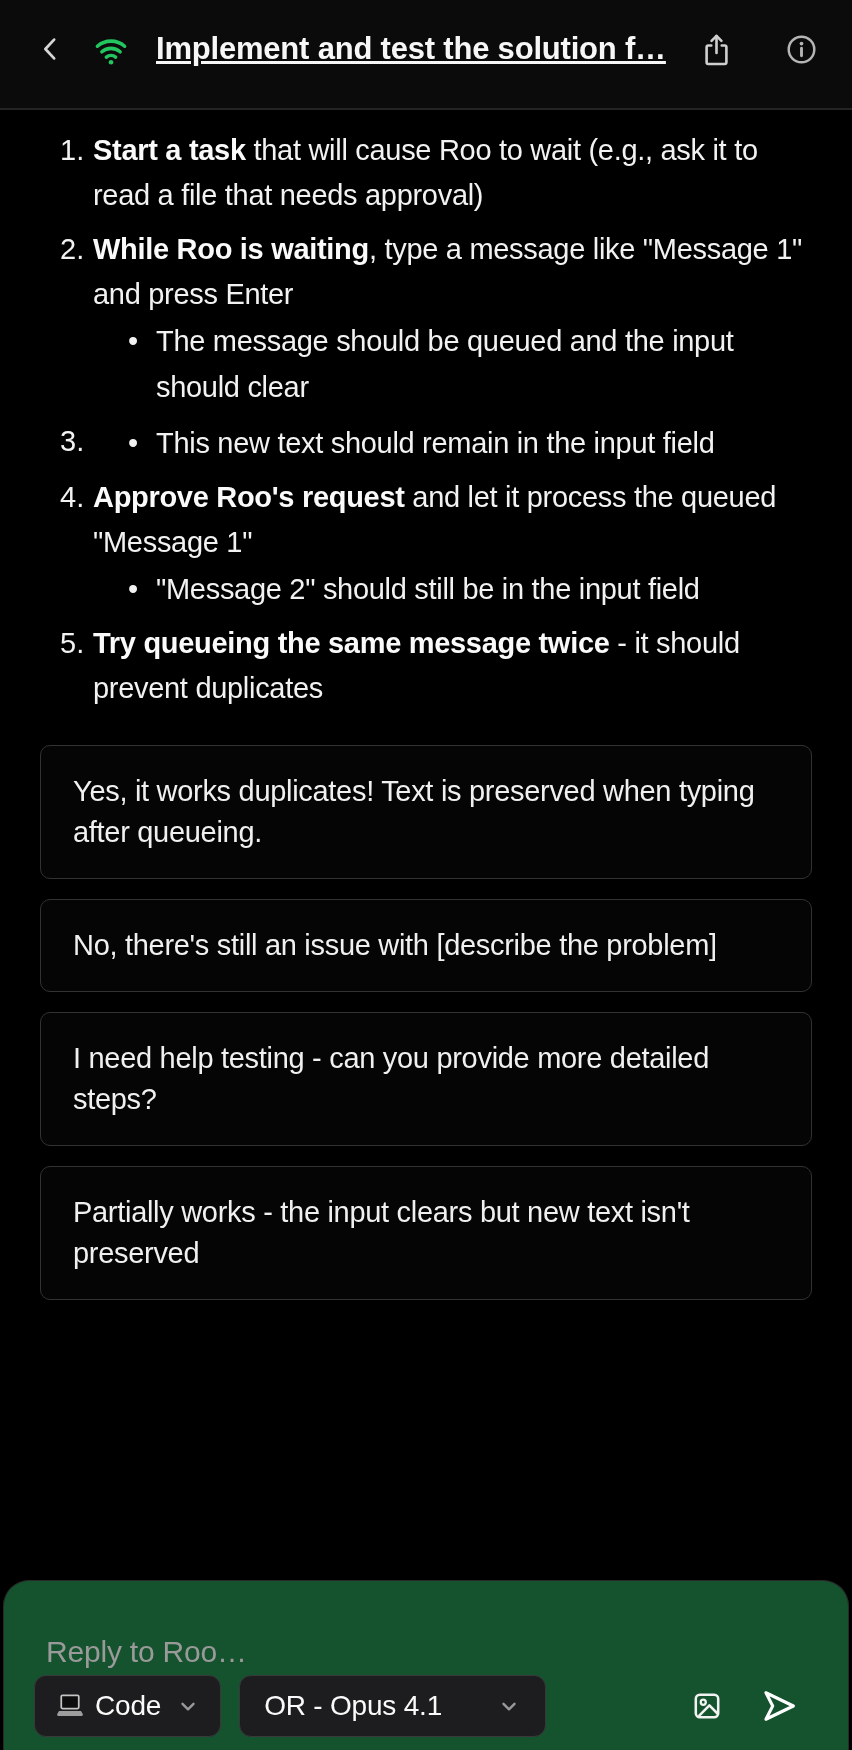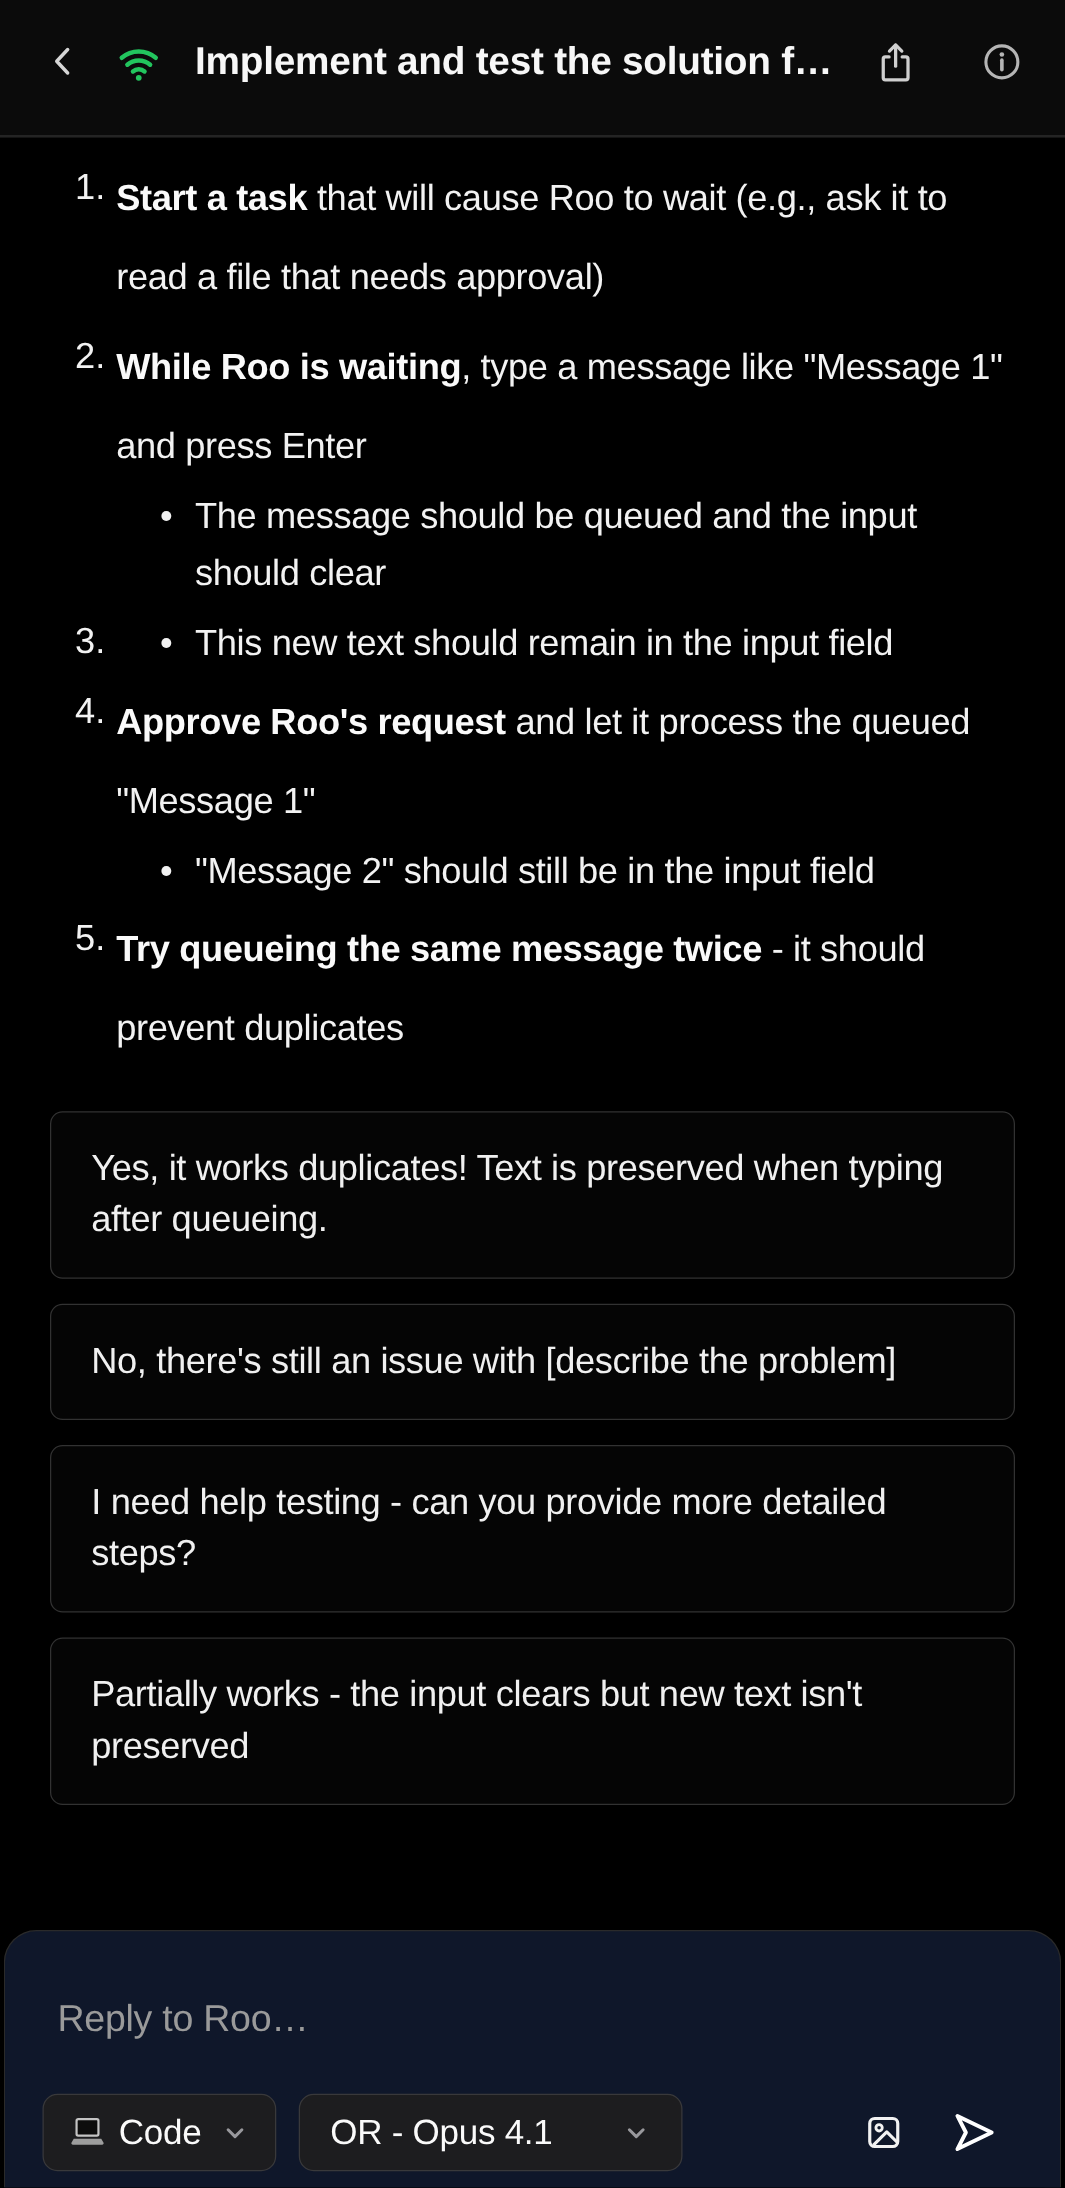--- a/index.html
+++ b/index.html
@@ -14,45 +14,46 @@
     position:absolute;top:0;left:0;right:0;height:110px;
     background:#0b0b0b;border-bottom:2px solid #242424;
     display:flex;align-items:center;padding:0 34px 10px 34px;box-sizing:border-box;
   }
   .back-btn{width:34px;height:34px;display:flex;align-items:center;justify-content:center;flex:0 0 auto;background:none;border:none;padding:0;}
   .wifi{margin-left:24px;flex:0 0 auto;display:flex;align-items:center;}
   .title{
     margin-left:26px;font-size:31px;font-weight:bold;color:#f7f7f7;
     white-space:nowrap;overflow:hidden;text-overflow:ellipsis;max-width:540px;
     letter-spacing:-0.2px;
+    text-decoration:underline;
   }
   .header-right{margin-left:auto;display:flex;align-items:center;gap:52px;}
   .icon-btn{background:none;border:none;padding:0;display:flex;align-items:center;justify-content:center;}
   
   .content{position:absolute;top:112px;left:0;right:0;padding:16px 40px 0 40px;box-sizing:border-box;}
   .steps{margin-left:20px;}
   .step{display:grid;grid-template-columns:33px 1fr;margin-bottom:9px;}
   .step-num{font-size:29px;line-height:45px;color:#f2f2f2;}
-  .step-text{margin:0;font-size:29px;line-height:63px;letter-spacing:-0.3px;color:#f2f2f2;}
+  .step-text{margin:0;font-size:29px;line-height:45px;letter-spacing:-0.3px;color:#f2f2f2;}
   .step-text b{font-weight:bold;color:#fafafa;}
   .bullet{display:grid;grid-template-columns:28px 1fr;margin-left:35px;margin-top:1px;}
   .bullet-dot::before{content:"•";font-size:29px;line-height:46px;color:#f2f2f2;}
   .bullet-text{font-size:29px;line-height:46px;letter-spacing:-0.3px;color:#f2f2f2;}
   .question{margin:28px 0 0 0;font-size:29px;line-height:45px;letter-spacing:-0.3px;color:#f2f2f2;}
   
   .suggestions{margin-top:34px;display:flex;flex-direction:column;gap:20px;}
   .suggestion{
     background:#050505;border:1.5px solid #323232;border-radius:10px;
     padding:25px 32px;font-size:29px;line-height:41px;letter-spacing:-0.3px;
     color:#f0f0f0;text-align:left;font-family:inherit;cursor:pointer;
   }
   
   .composer{
-    position:absolute;left:3px;right:3px;bottom:0;height:206px;box-sizing:border-box;
-    background:#0f172a;border:1px solid #2a2a2a;border-bottom:none;
+    position:absolute;left:3px;right:3px;bottom:0;height:170px;box-sizing:border-box;
+    background:#14532d;border:1px solid #2a2a2a;border-bottom:none;
     border-radius:26px 26px 0 0;
   }
   .reply-placeholder{
     position:absolute;top:54px;left:42px;font-size:30px;color:#9a9a9a;letter-spacing:-0.2px;
   }
   .toolbar{
     position:absolute;left:30px;right:50px;bottom:13px;height:62px;
     display:flex;align-items:center;
   }
   .pill-btn{

